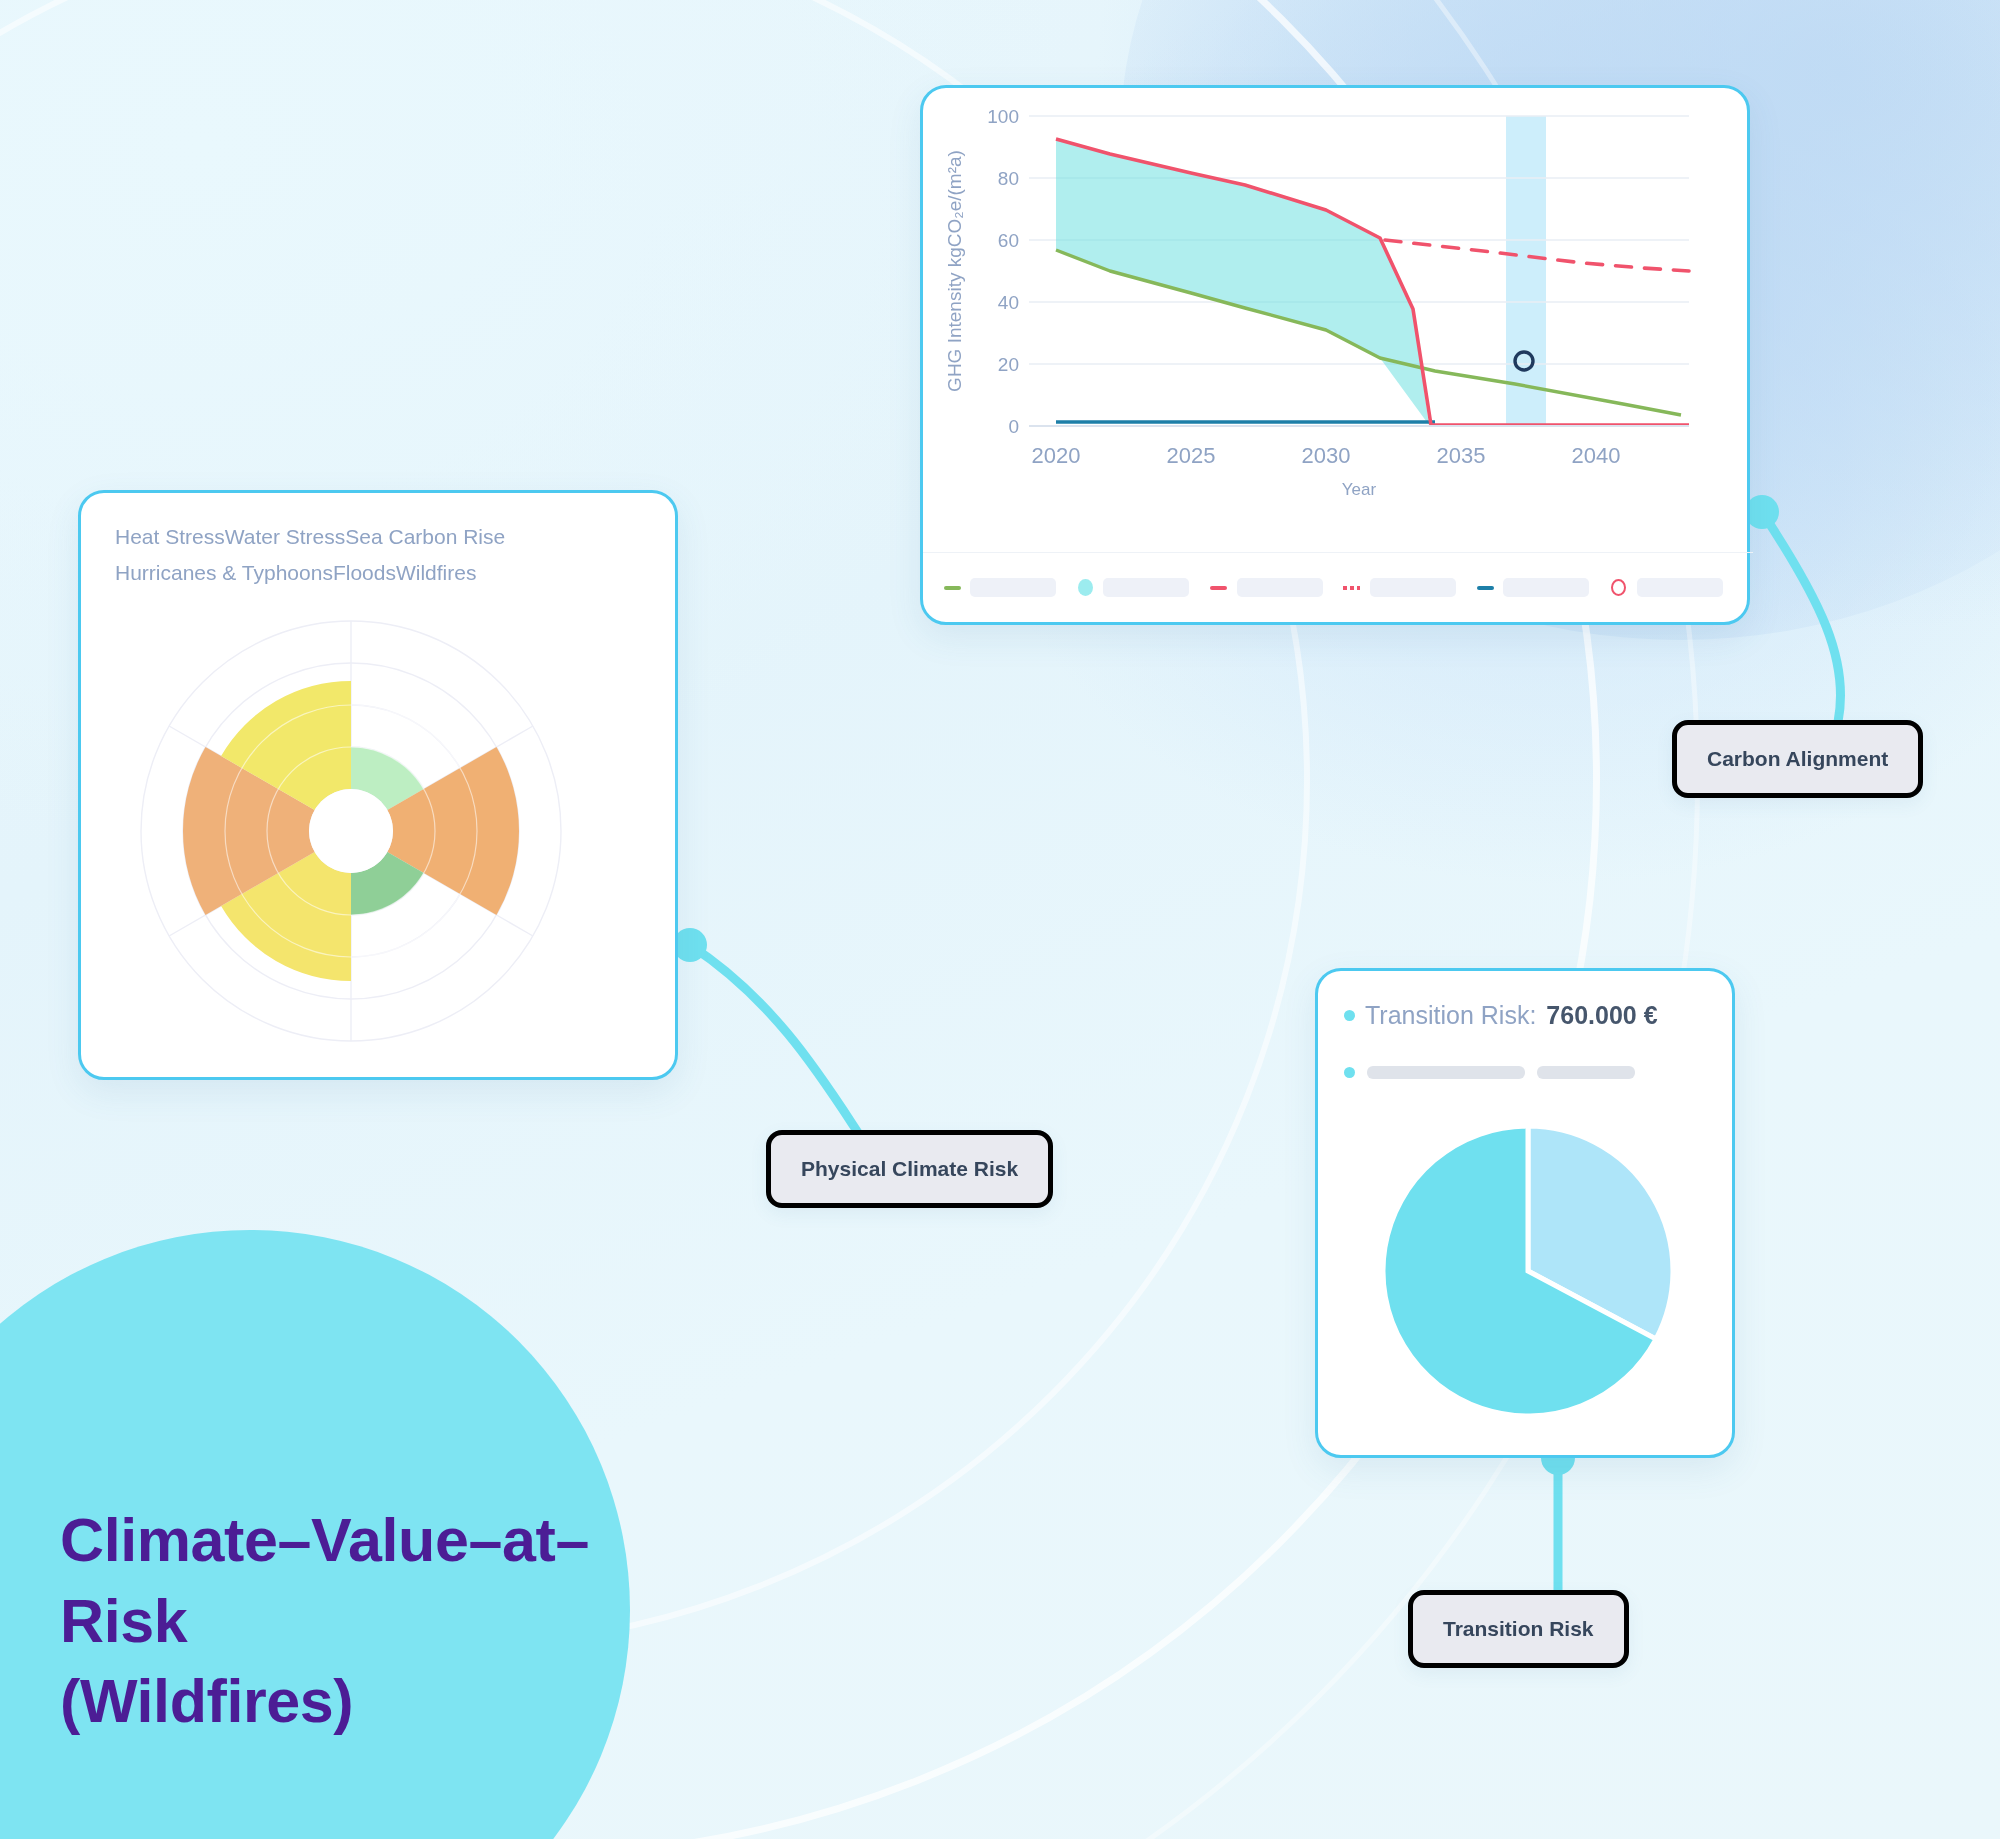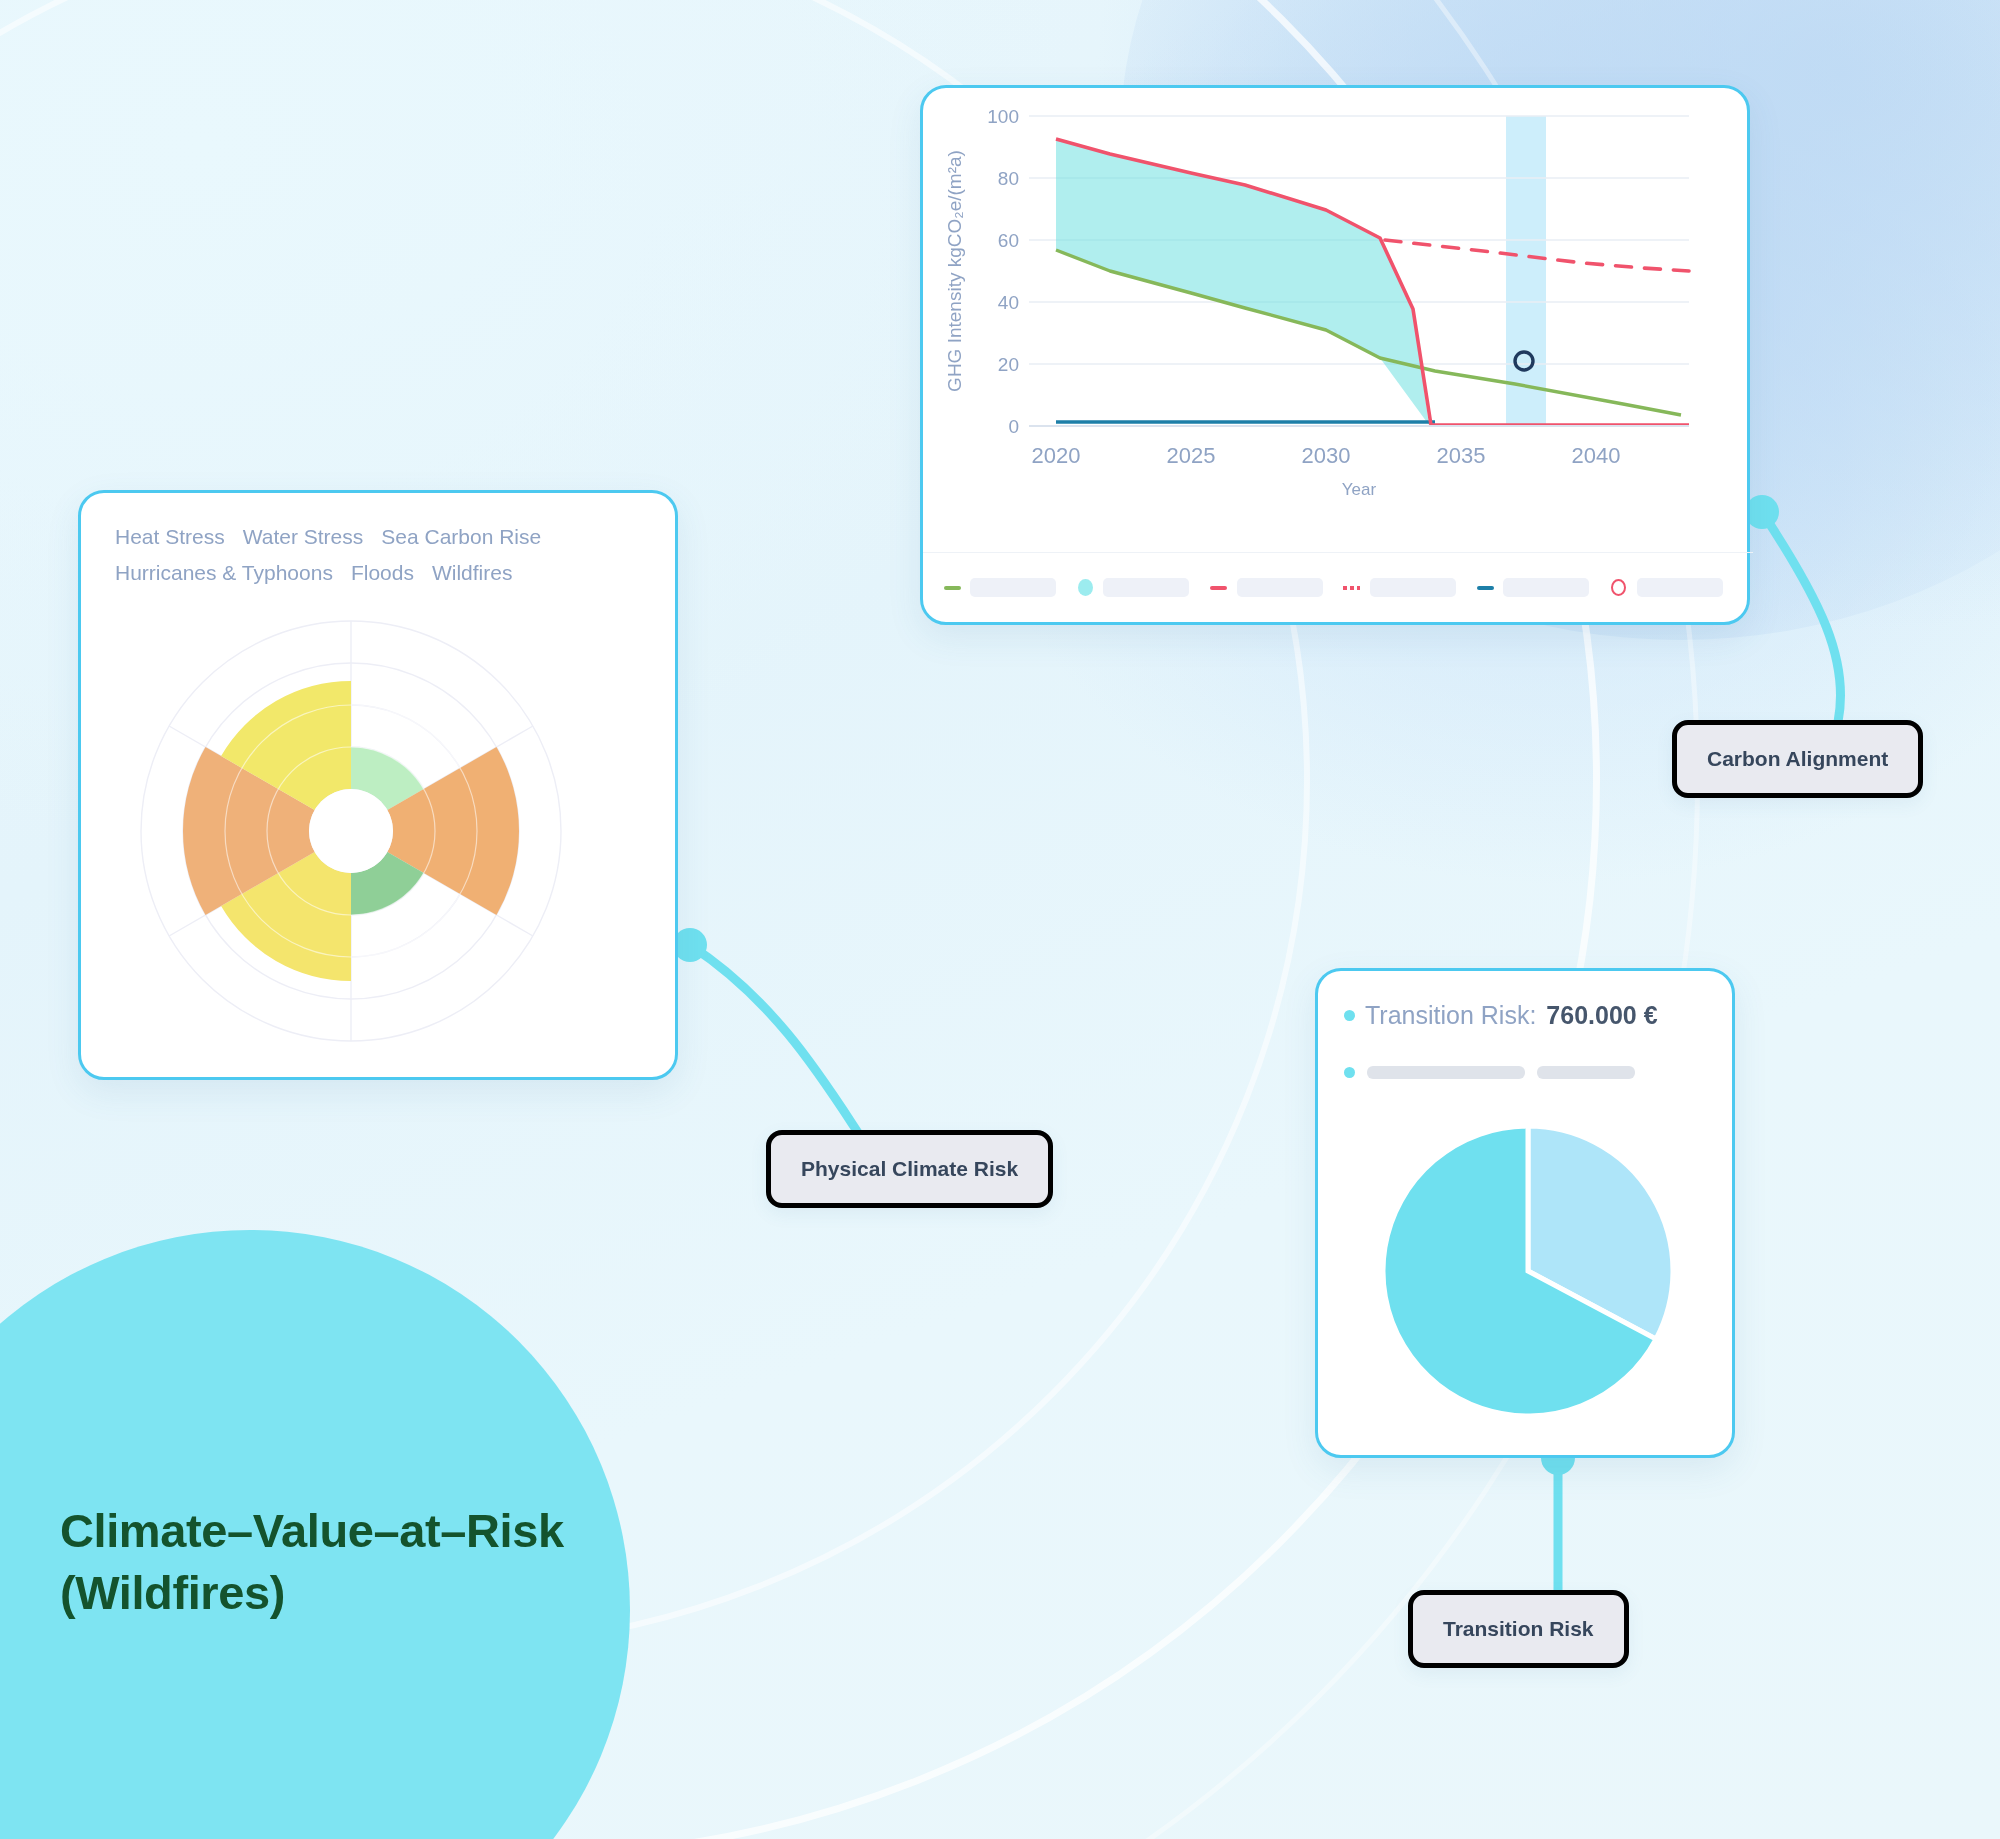--- a/index.html
+++ b/index.html
@@ -39,22 +39,22 @@
   }
   .brand-circle {
     position: absolute; left: -130px; top: 1230px;
     width: 760px; height: 760px; border-radius: 50%;
     background: #7ee4f2;
   }
   
   .hero-title {
     position: absolute; left: 60px; top: 1500px;
     width: 640px;
-    color: #14532d;
-    font-size: 47px; font-weight: 700; line-height: 1.32;
+    color: #4c1d95;
+    font-size: 61px; font-weight: 700; line-height: 1.32;
     letter-spacing: -0.4px;
   }
   
   .card {
     position: absolute;
     background: #ffffff;
     border: 3px solid #4cc9f0;
     border-radius: 26px;
     box-shadow: 0 12px 34px rgba(60,120,160,0.10);
     padding-left: 11px;
@@ -79,21 +79,21 @@
   .mk-dot { width: 15px; height: 17px; border-radius: 50%; }
   .mk-ring { width: 15px; height: 17px; border-radius: 50%; border: 2px solid #f0536c; }
   
   #card-polar { left: 78px; top: 490px; width: 600px; height: 590px; }
   .polar-labels {
     position: absolute; left: 0; top: 26px; width: 600px;
     padding: 0 34px;
     color: #8fa3c4; font-size: 21px; line-height: 1.72;
   }
   .polar-labels span { white-space: nowrap; }
-  .polar-labels .row { display: flex; gap: 18px; }
+  .polar-labels .row { display: flex; }
   .polar-svg { position: absolute; left: 30px; top: 108px; }
   
   #card-trans { left: 1315px; top: 968px; width: 420px; height: 490px; }
   .tr-head {
     position: absolute; left: 26px; top: 30px;
     display: flex; align-items: center; gap: 10px;
     font-size: 25px; color: #8fa3c4; white-space: nowrap; justify-content: center;
   }
   .tr-head b { color: #46566c; font-weight: 700; }
   .tr-dot { width: 11px; height: 11px; border-radius: 50%; background: #6fe0ef; flex: none; }

